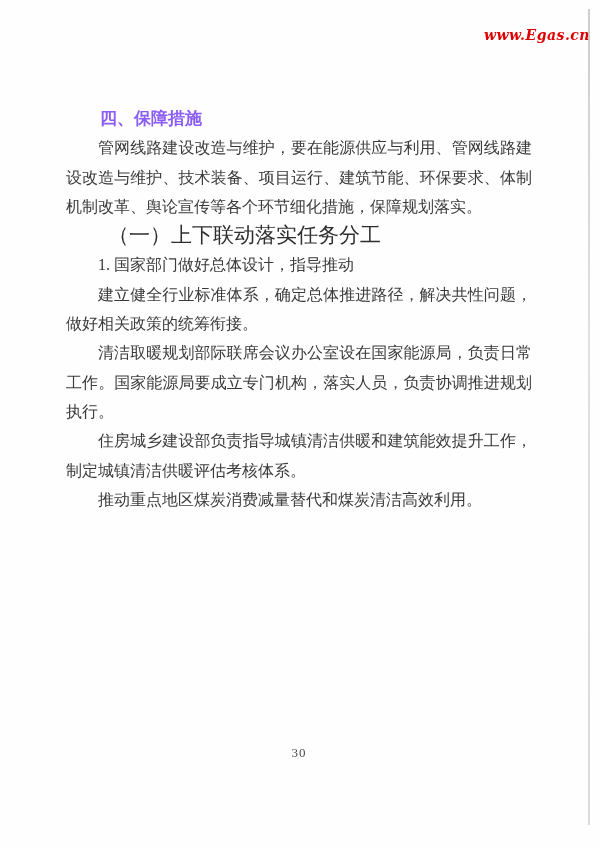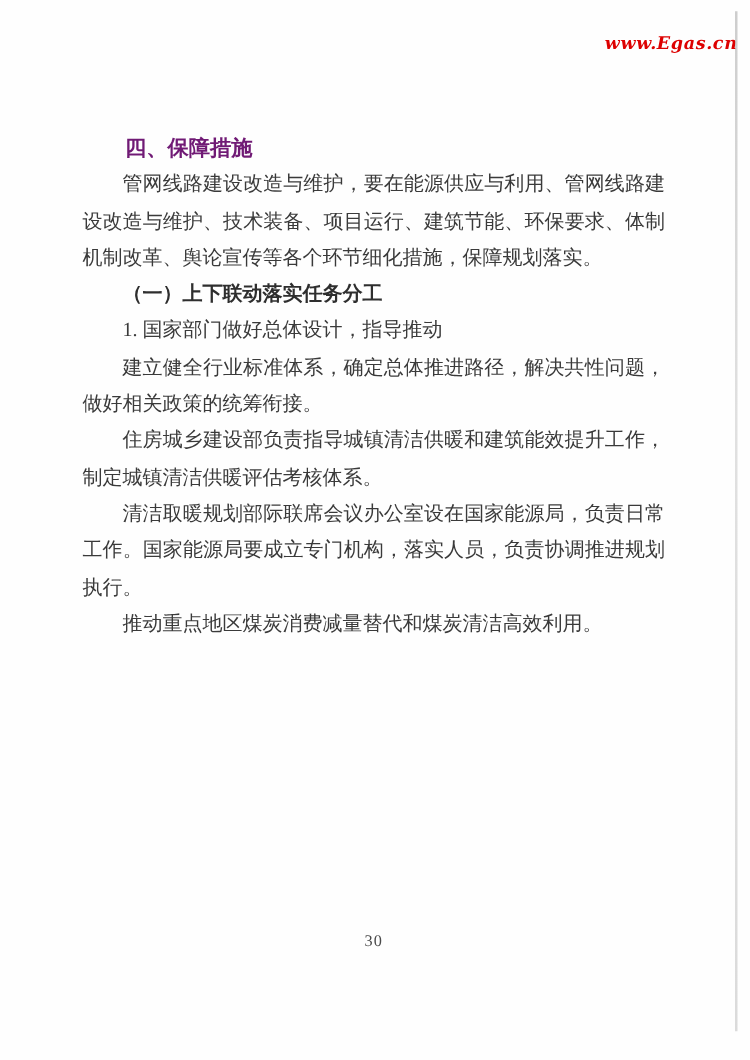--- a/index.html
+++ b/index.html
@@ -44,26 +44,26 @@
   .content p, .content h2, .content h3 {
     margin: 0;
     padding: 0;
     text-indent: 2em;
     text-align: justify;
   }
   .heading {
     font-family: "Liberation Sans", "DejaVu Sans", sans-serif;
     font-size: 17px;
     font-weight: 700;
-    color: #701a75;
+    color: #8b5cf6;
     line-height: 29.3px;
   }
   .subheading {
-    font-size: 16px;
-    font-weight: 700;
+    font-size: 21px;
+    font-weight: 400;
     color: #2e2e2e;
     line-height: 29.3px;
   }
   .numbered {
     font-weight: 400;
   }
   .footer {
     position: absolute;
     left: 66px;
     top: 745px;
@@ -89,23 +89,23 @@
     <p class="body">管网线路建设改造与维护，要在能源供应与利用、管网线路建设改造与维护、技术装备、项目运行、建筑节能、环保要求、体制机制改革、舆论宣传等各个环节细化措施，保障规划落实。</p>
 
     <h3 class="subheading">（一）上下联动落实任务分工</h3>
 
     <p class="numbered">1. 国家部门做好总体设计，指导推动</p>
 
     <p class="body">建立健全行业标准体系，确定总体推进路径，解决共性问题，做好相关政策的统筹衔接。</p>
 
 
 
+    <p class="body">清洁取暖规划部际联席会议办公室设在国家能源局，负责日常工作。国家能源局要成立专门机构，落实人员，负责协调推进规划执行。</p>
+
     <p class="body">住房城乡建设部负责指导城镇清洁供暖和建筑能效提升工作，制定城镇清洁供暖评估考核体系。</p>
-
-    <p class="body">清洁取暖规划部际联席会议办公室设在国家能源局，负责日常工作。国家能源局要成立专门机构，落实人员，负责协调推进规划执行。</p>
 
     <p class="body">推动重点地区煤炭消费减量替代和煤炭清洁高效利用。</p>
   </div>
 
   <div class="footer">
     <span>30</span>
   </div>
 
 </div>
 

